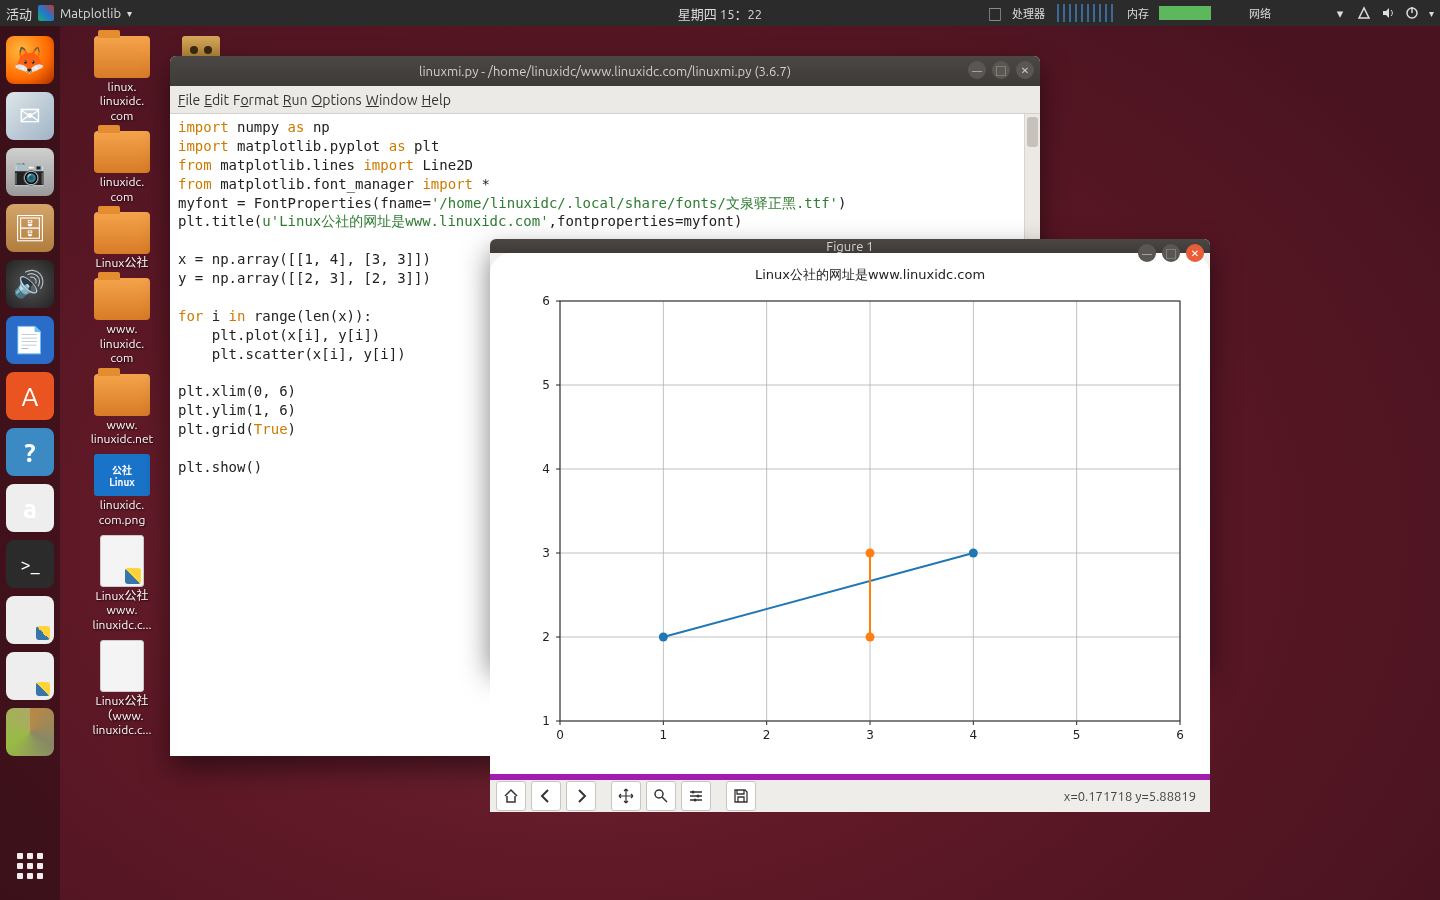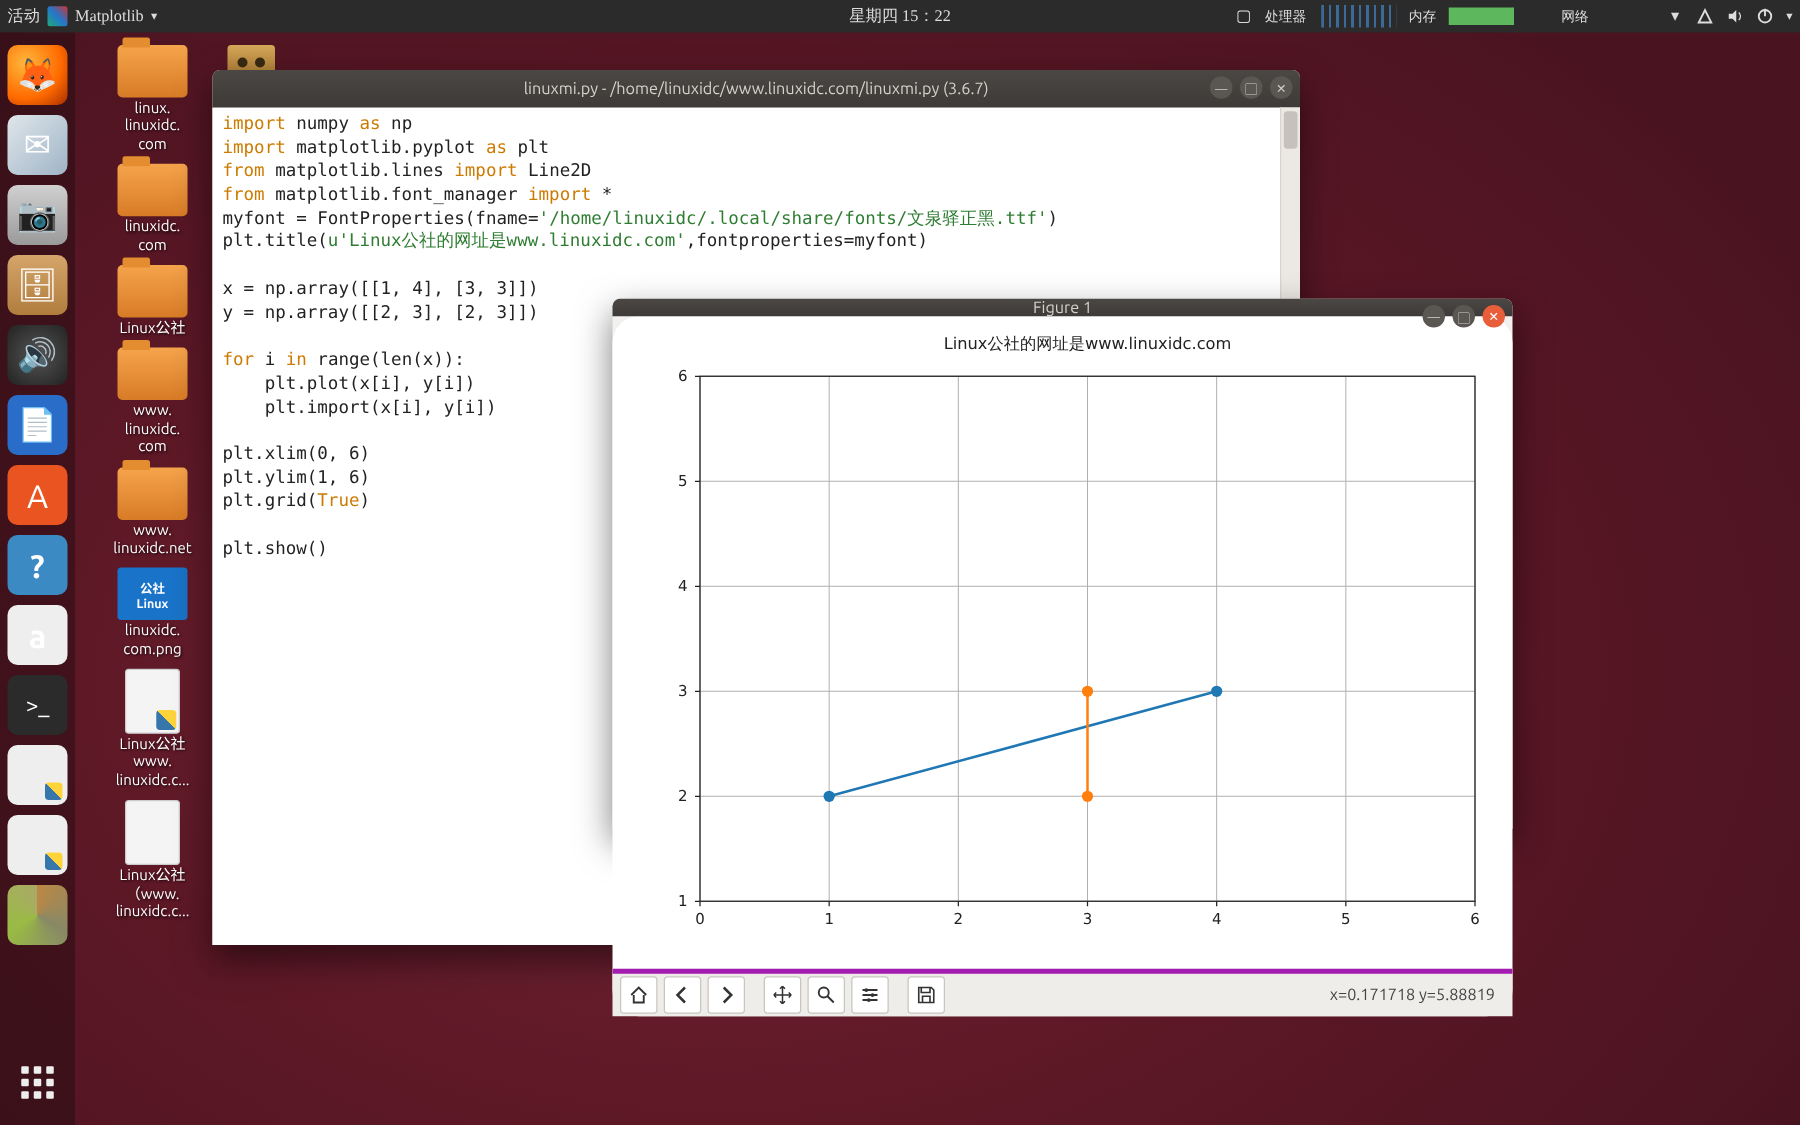--- a/index.html
+++ b/index.html
@@ -1,18 +1,18 @@
 <!DOCTYPE html>
 <html><head>
 <meta charset="utf-8">
 <style>
 * { box-sizing: border-box; margin: 0; padding: 0; }
 body { width: 1440px; height: 900px; overflow: hidden; font-family: "Ubuntu", "Noto Sans CJK SC", sans-serif; background: #6a1f2e; position: relative; }
 .wallpaper { position: absolute; inset: 0; background: radial-gradient(ellipse 1000px 700px at 40% 60%, #7a2a3a 0%, #5e1826 50%, #4a1320 100%); }
-.topbar { position: absolute; top:0; left:0; right:0; height: 26px; background: #2b2b2b; color: #dcdcdc; display:flex; align-items:center; font-size:13px; padding: 0 6px; gap:10px;font-family:Liberation Serif, serif; }
+.topbar { position: absolute; top:0; left:0; right:0; height: 26px; background: #2b2b2b; color: #dcdcdc; display:flex; align-items:center; font-size:13px; padding: 0 6px; gap:10px; }
 .topbar .left { display:flex; align-items:center; gap:6px; }
 .topbar .center { position:absolute; left:50%; transform:translateX(-50%); display:flex; align-items:center; gap:6px;}
 .topbar .right { margin-left:auto; display:flex; align-items:center; gap:10px; }
 .topbar .mpl-icon { width:16px;height:16px; background: linear-gradient(45deg, #2a7, #27c, #c33); border-radius:2px; }
 .topbar .dropdown-caret { font-size:10px; }
 .sys-graph { display:inline-block; width:60px; height:18px; background: repeating-linear-gradient(90deg, #3a6a9a 0 2px, #2b2b2b 2px 6px); margin-left:2px; vertical-align:middle;}
 .mem-bar { display:inline-block; width:80px; height:14px; background: linear-gradient(90deg, #5db85d 0%, #5db85d 65%, #2b2b2b 65%); vertical-align:middle;}
 .tray-icon { width:14px;height:14px; display:inline-flex; align-items:center; justify-content:center; }
 
 .launcher { position:absolute; top:26px; left:0; width:60px; bottom:0; background: rgba(30,10,15,0.45); display:flex; flex-direction:column; align-items:center; gap:8px; padding-top:10px; }
@@ -58,21 +58,21 @@
 .editor { flex:1; background:#fff; font-family: "DejaVu Sans Mono", monospace; font-size:14px; line-height:1.35; color:#222; padding:4px 8px; white-space:pre; overflow:hidden;}
 .scrolltrack { width:16px; background:#ece9e5; border-left:1px solid #d8d5d0; position:relative;}
 .scrolltrack .thumb { position:absolute; left:2px; right:2px; top:3px; height:30px; background:#c6c2bb; border-radius:3px;}
 .k-orange { color:#cc7a00;}
 .k-green { color:#2e7d32;}
 
 
 .figwin { position:absolute; }
 .figbody { background:#fff; flex:1; display:flex; flex-direction:column;border-radius:21px;}
 .plotarea { flex:1; position:relative;}
-.mpl-toolbar { height:38px; background:#efedea; border-top:4px solid #a21caf; display:flex; align-items:center; padding:0 6px; gap:2px;}
+.mpl-toolbar { height:38px; background:#efedea; border-top:6px solid #a21caf; display:flex; align-items:center; padding:0 6px; gap:2px;}
 .mpl-toolbar .tbtn { width:30px;height:30px; border:1px solid #c9c5bf; border-radius:3px; background:#fff; display:flex; align-items:center; justify-content:center; font-size:15px; margin-right:3px;}
 .mpl-toolbar .tsep { width:8px;}
 .mpl-toolbar .coords { margin-left:auto; font-size:13px; color:#444; padding-right:8px;}
 
 svg text { font-family: "DejaVu Sans", sans-serif; }
 </style>
 </head>
 <body>
 
 <div class="wallpaper"></div>
@@ -196,34 +196,43 @@
 
 <div class="window" style="top:56px; left:170px; width:870px; height:700px;">
   <div class="titlebar">
     <span>linuxmi.py - /home/linuxidc/www.linuxidc.com/linuxmi.py (3.6.7)</span>
     <div class="title-ctrls">
       <div class="btn">—</div>
       <div class="btn">▢</div>
       <div class="btn" style="background:#5a5753;">✕</div>
     </div>
   </div>
+  <div class="menubar">
+    <span><u>F</u>ile</span>
+    <span><u>E</u>dit</span>
+    <span>F<u>o</u>rmat</span>
+    <span><u>R</u>un</span>
+    <span><u>O</u>ptions</span>
+    <span><u>W</u>indow</span>
+    <span><u>H</u>elp</span>
+  </div>
   <div class="editor-wrap">
     <div class="editor"><span class="k-orange">import</span><span> numpy </span><span class="k-orange">as</span><span> np</span>
 <span class="k-orange">import</span><span> matplotlib.pyplot </span><span class="k-orange">as</span><span> plt</span>
 <span class="k-orange">from</span><span> matplotlib.lines </span><span class="k-orange">import</span><span> Line2D</span>
 <span class="k-orange">from</span><span> matplotlib.font_manager </span><span class="k-orange">import</span><span> *</span>
 <span>myfont = FontProperties(fname=</span><span class="k-green">'/home/linuxidc/.local/share/fonts/文泉驿正黑.ttf'</span><span>)</span>
 <span>plt.title(</span><span class="k-green">u'Linux公社的网址是www.linuxidc.com'</span><span>,fontproperties=myfont)</span>
 
 <span>x = np.array([[1, 4], [3, 3]])</span>
 <span>y = np.array([[2, 3], [2, 3]])</span>
 
 <span class="k-orange">for</span><span> i </span><span class="k-orange">in</span><span> range(len(x)):</span>
 <span>    plt.plot(x[i], y[i])</span>
-<span>    plt.import(x[i], y[i])</span>
+<span>    plt.scatter(x[i], y[i])</span>
 
 <span>plt.xlim(0, 6)</span>
 <span>plt.ylim(1, 6)</span>
 <span>plt.grid(</span><span class="k-orange">True</span><span>)</span>
 
 <span>plt.show()</span></div>
     <div class="scrolltrack">
         <div class="thumb"></div>
       </div>
   </div>

